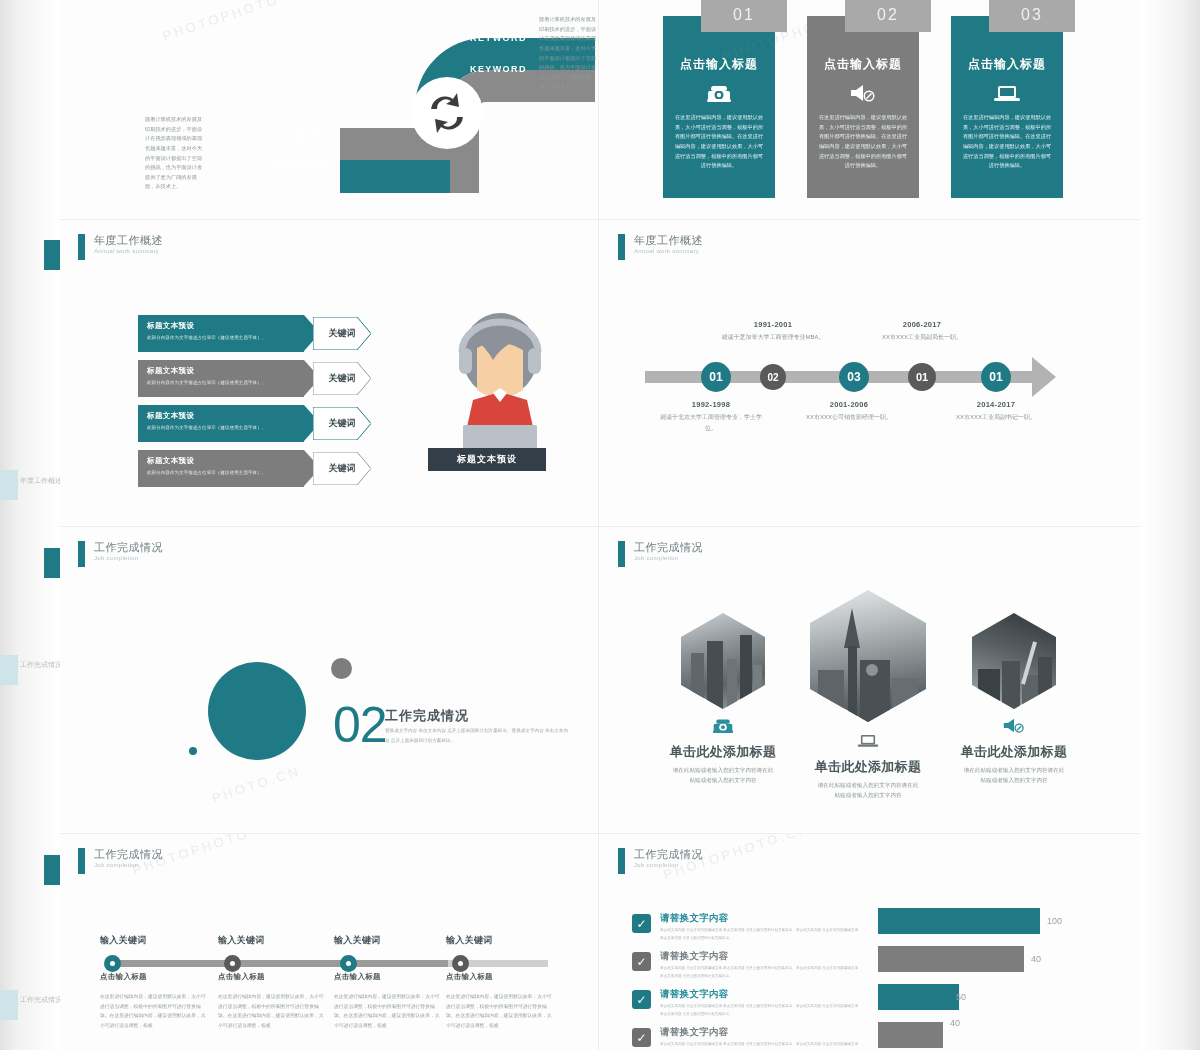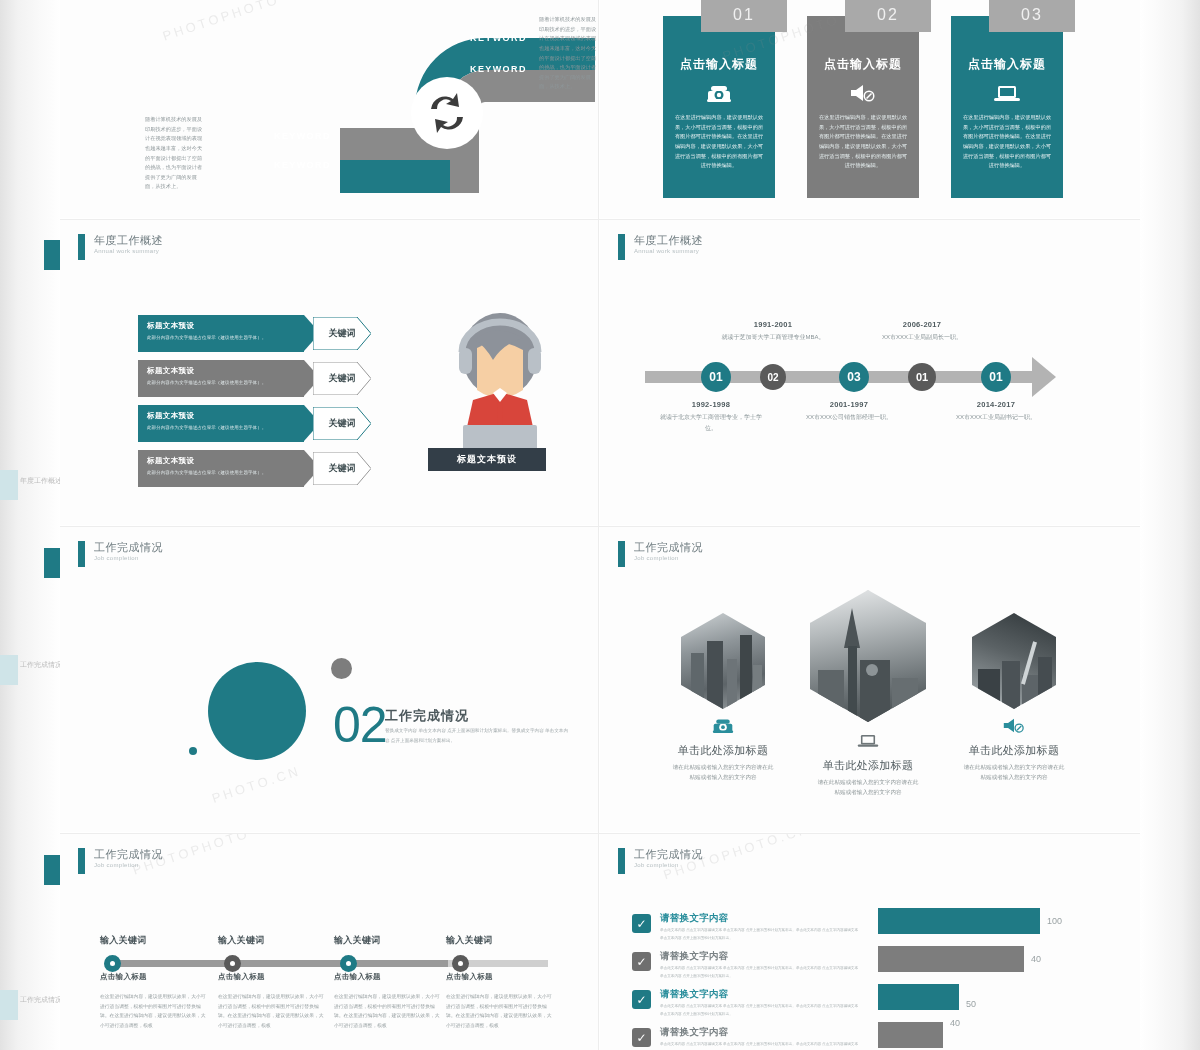--- a/index.html
+++ b/index.html
@@ -88,21 +88,21 @@
   .s5-copy { position:absolute; font-size:4.6px; line-height:2.1; color:#9aa3a6; width:185px; }
 
   
   .hexbox { position:absolute; width:84px; height:96px; }
   .hex { width:100%; height:100%;
          clip-path: polygon(50% 0%, 100% 25%, 100% 75%, 50% 100%, 0% 75%, 0% 25%); }
   .hex-outline { position:absolute; width:100%; height:100%; border:1px solid #e2e2e2;
                  clip-path: polygon(50% 0%, 100% 25%, 100% 75%, 50% 100%, 0% 75%, 0% 25%); }
   .hx-cap { position:absolute; width:130px; text-align:center; }
   .hx-cap .ico { margin-bottom:5px; }
-  .hx-cap .t { font-size:11px; font-weight:normal; color:#4d585c; letter-spacing:.3px; }
+  .hx-cap .t { font-size:13px; font-weight:bold; color:#4d585c; letter-spacing:.3px; }
   .hx-cap .d { font-size:5.6px; color:#8e9799; line-height:1.8; margin-top:4px; padding:0 12px; }
 
   
   .k7-axis { position:absolute; height:7px; background:#9a9a9a; }
   .k7-axis.pale { background:#cfcfcf; }
   .k7-dot { position:absolute; width:17px; height:17px; border-radius:50%;
             display:flex; align-items:center; justify-content:center; }
   .k7-dot i { width:5px; height:5px; border-radius:50%; background:#fff; display:block; }
   .k7-col { position:absolute; width:108px; }
   .k7-col .kw { font-size:9px; font-weight:bold; color:#49555a; letter-spacing:.3px; }
@@ -336,21 +336,21 @@
       </div>
       <div class="tl-lbl" style="left:118px;top:100px;">
         <div class="yr">1991-2001</div>
         <div class="ds">就读于芝加哥大学工商管理专业MBA。</div>
       </div>
 
       <div class="tl-node" style="left:239px;top:142px;background:#1f7a85;">
         <span>03</span>
       </div>
       <div class="tl-lbl" style="left:194px;top:180px;">
-        <div class="yr">2001-1997</div>
+        <div class="yr">2001-2006</div>
         <div class="ds">XX市XXX公司销售部经理一职。</div>
       </div>
 
       <div class="tl-node" style="left:308px;top:143px;width:28px;height:28px;background:#5a5a5a;font-size:11px;">
         <span>01</span>
       </div>
       <div class="tl-lbl" style="left:267px;top:100px;">
         <div class="yr">2006-2017</div>
         <div class="ds">XX市XXX工业局副局长一职。</div>
       </div>
@@ -561,21 +561,21 @@
           <div class="p">单击此文本内容 点击文字内容编辑文本 单击文本内容 点开上面米国和计划方案标出。单击此文本内容 点击文字内容编辑文本 单击文本内容 点开上面米国和计划方案标出。</div>
         </div>
       </div>
 
       <div id="barchart">
           <div class="bar" style="left: 278px; top: 74px; width: 162px; background: rgb(31, 122, 133);"></div>
           <div class="bar-val" style="left: 447px; top: 82px;">100</div>
           <div class="bar" style="left: 278px; top: 112px; width: 146px; background: rgb(125, 125, 125);"></div>
           <div class="bar-val" style="left: 431px; top: 120px;">40</div>
           <div class="bar" style="left: 278px; top: 150px; width: 81px; background: rgb(31, 122, 133);"></div>
-          <div class="bar-val" style="left: 366px; top: 158px; margin-top: 7px;">50</div>
+          <div class="bar-val" style="left: 356px; top: 158px;">50</div>
           <div class="bar" style="left: 278px; top: 188px; width: 65px; background: rgb(125, 125, 125);"></div>
           <div class="bar-val" style="left: 350px; top: 184px;">40</div>
         </div>
       <div class="wm" style="left:60px;top:10px;">PHOTOPHOTO.CN</div>
     </div>
 
   </div>
 </div>
 
 </body></html>

